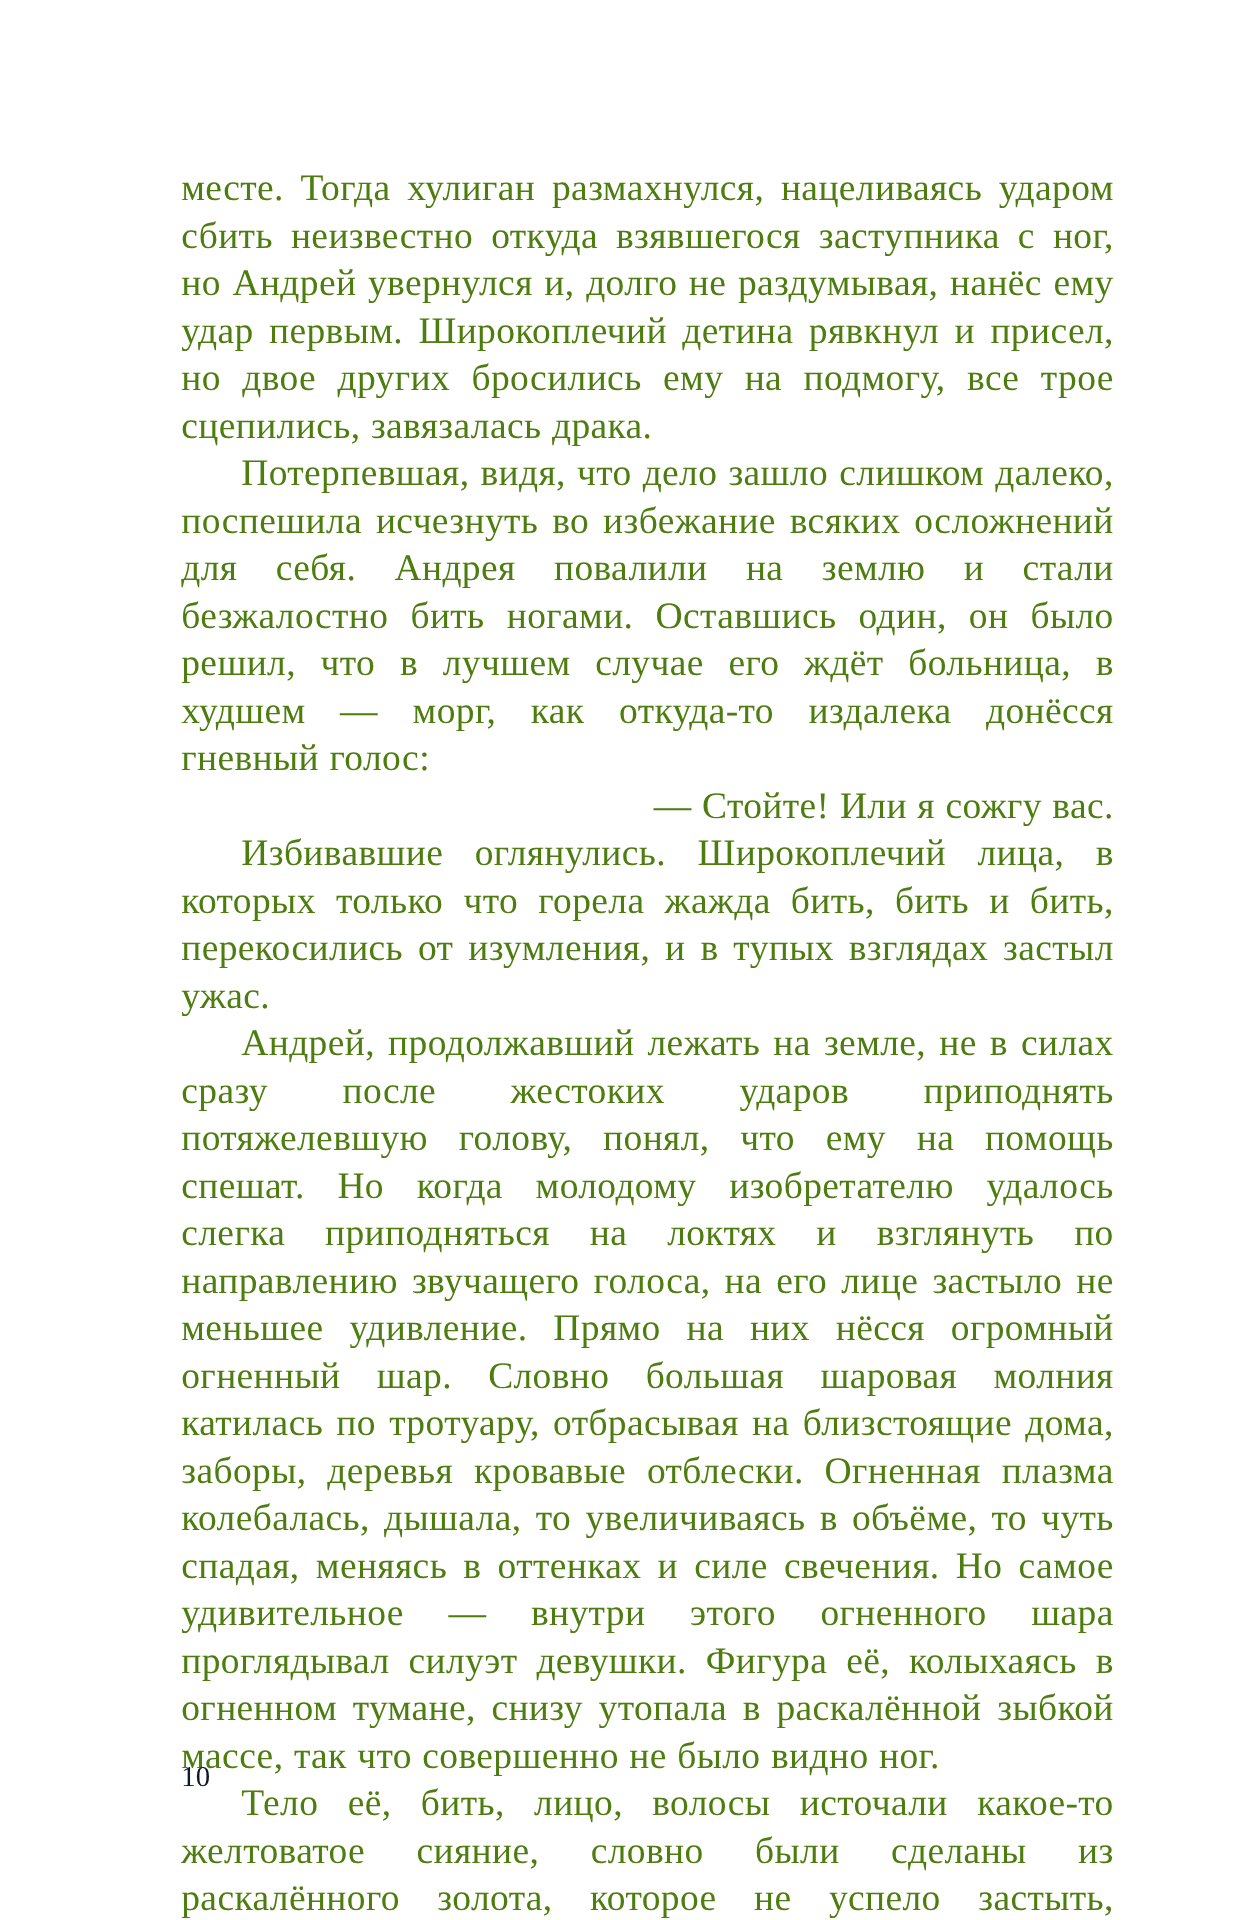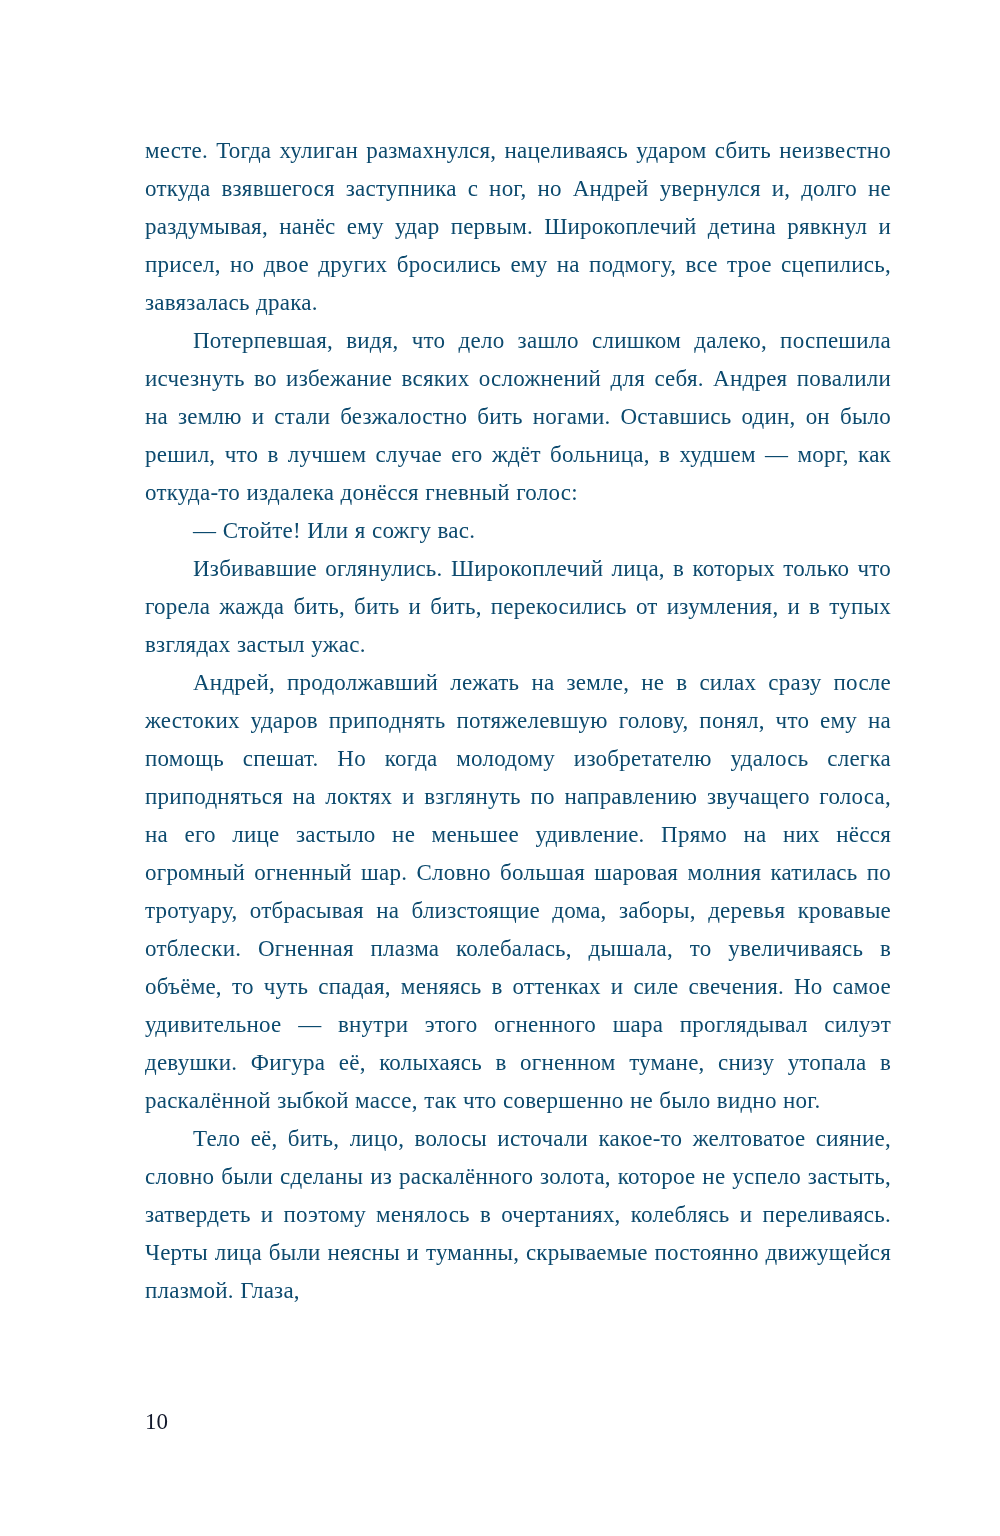--- a/index.html
+++ b/index.html
@@ -18,36 +18,36 @@
     font-family: "Liberation Serif", "DejaVu Serif", serif;
   }
   .text-block {
     position: absolute;
     left: 145px;
     top: 132px;
     width: 746px;
   }
   .para {
     margin: 0;
-    color: #0c4a6e;
-    font-size: 23px;
+    color: #4d7c0f;
+    font-size: 30px;
     line-height: 38px;
     text-align: justify;
     text-justify: inter-word;
     text-indent: 48px;
     hyphens: manual;
     -webkit-hyphens: manual;
     letter-spacing: 0.01em;
     word-spacing: 0.02em;
   }
   .para.first {
     text-indent: 0;
   }
   .para.dialogue {
-    text-align: left;
+    text-align: right;
   }
   .para + .para {
     margin-top: 0;
     font-family: Liberation Serif, serif;
   }
   .folio {
     position: absolute;
     left: 145px;
     top: 1408px;
     color: #12182b;

